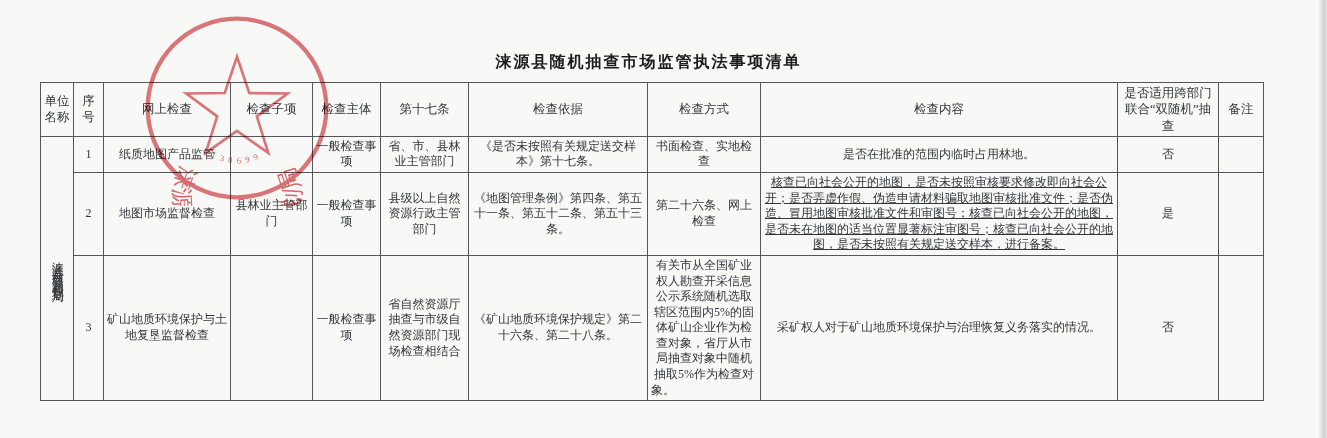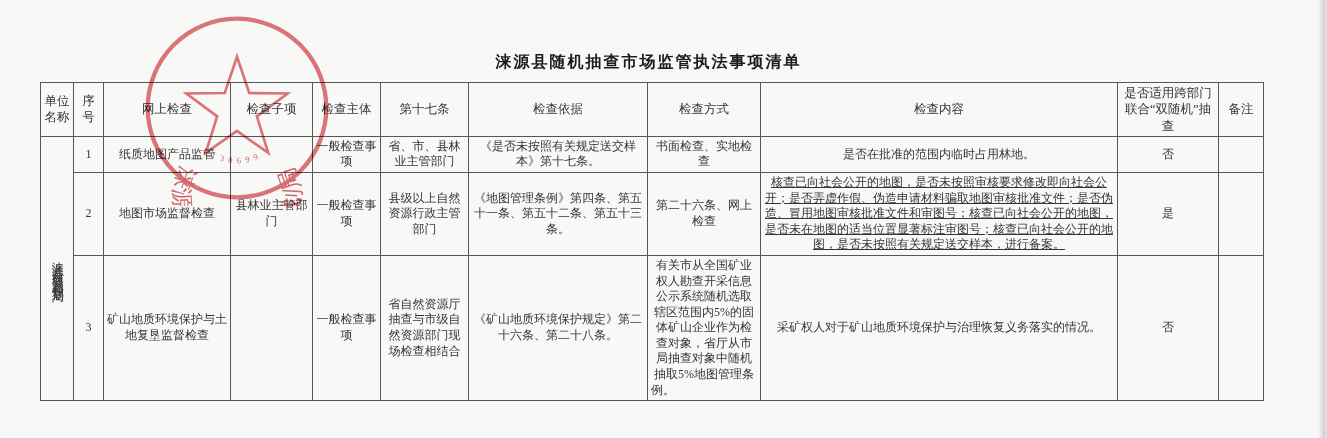--- a/index.html
+++ b/index.html
@@ -105,21 +105,21 @@
     <td>是</td>
     <td></td>
   </tr>
   <tr class="r3">
     <td>3</td>
     <td class="small">矿山地质环境保护与土地复垦监督检查</td>
     <td></td>
     <td class="small">一般检查事项</td>
     <td class="small">省自然资源厅抽查与市级自然资源部门现场检查相结合</td>
     <td class="small">《矿山地质环境保护规定》第二十六条、第二十八条。</td>
-    <td class="jl">有关市从全国矿业权人勘查开采信息公示系统随机选取辖区范围内5%的固体矿山企业作为检查对象，省厅从市局抽查对象中随机抽取5%地图管理条例。</td>
+    <td class="jl">有关市从全国矿业权人勘查开采信息公示系统随机选取辖区范围内5%的固体矿山企业作为检查对象，省厅从市局抽查对象中随机抽取5%作为检查对象。</td>
     <td class="small">采矿权人对于矿山地质环境保护与治理恢复义务落实的情况。</td>
     <td>否</td>
     <td></td>
   </tr>
 </tbody>
   </table>
 
 <svg class="stamp" viewBox="0 0 200 200" xmlns="http://www.w3.org/2000/svg">
   <defs>
     <path id="arcTop" d="M 53.3 146.7 A 66 66 0 1 0 146.7 146.7" fill="none"></path>

